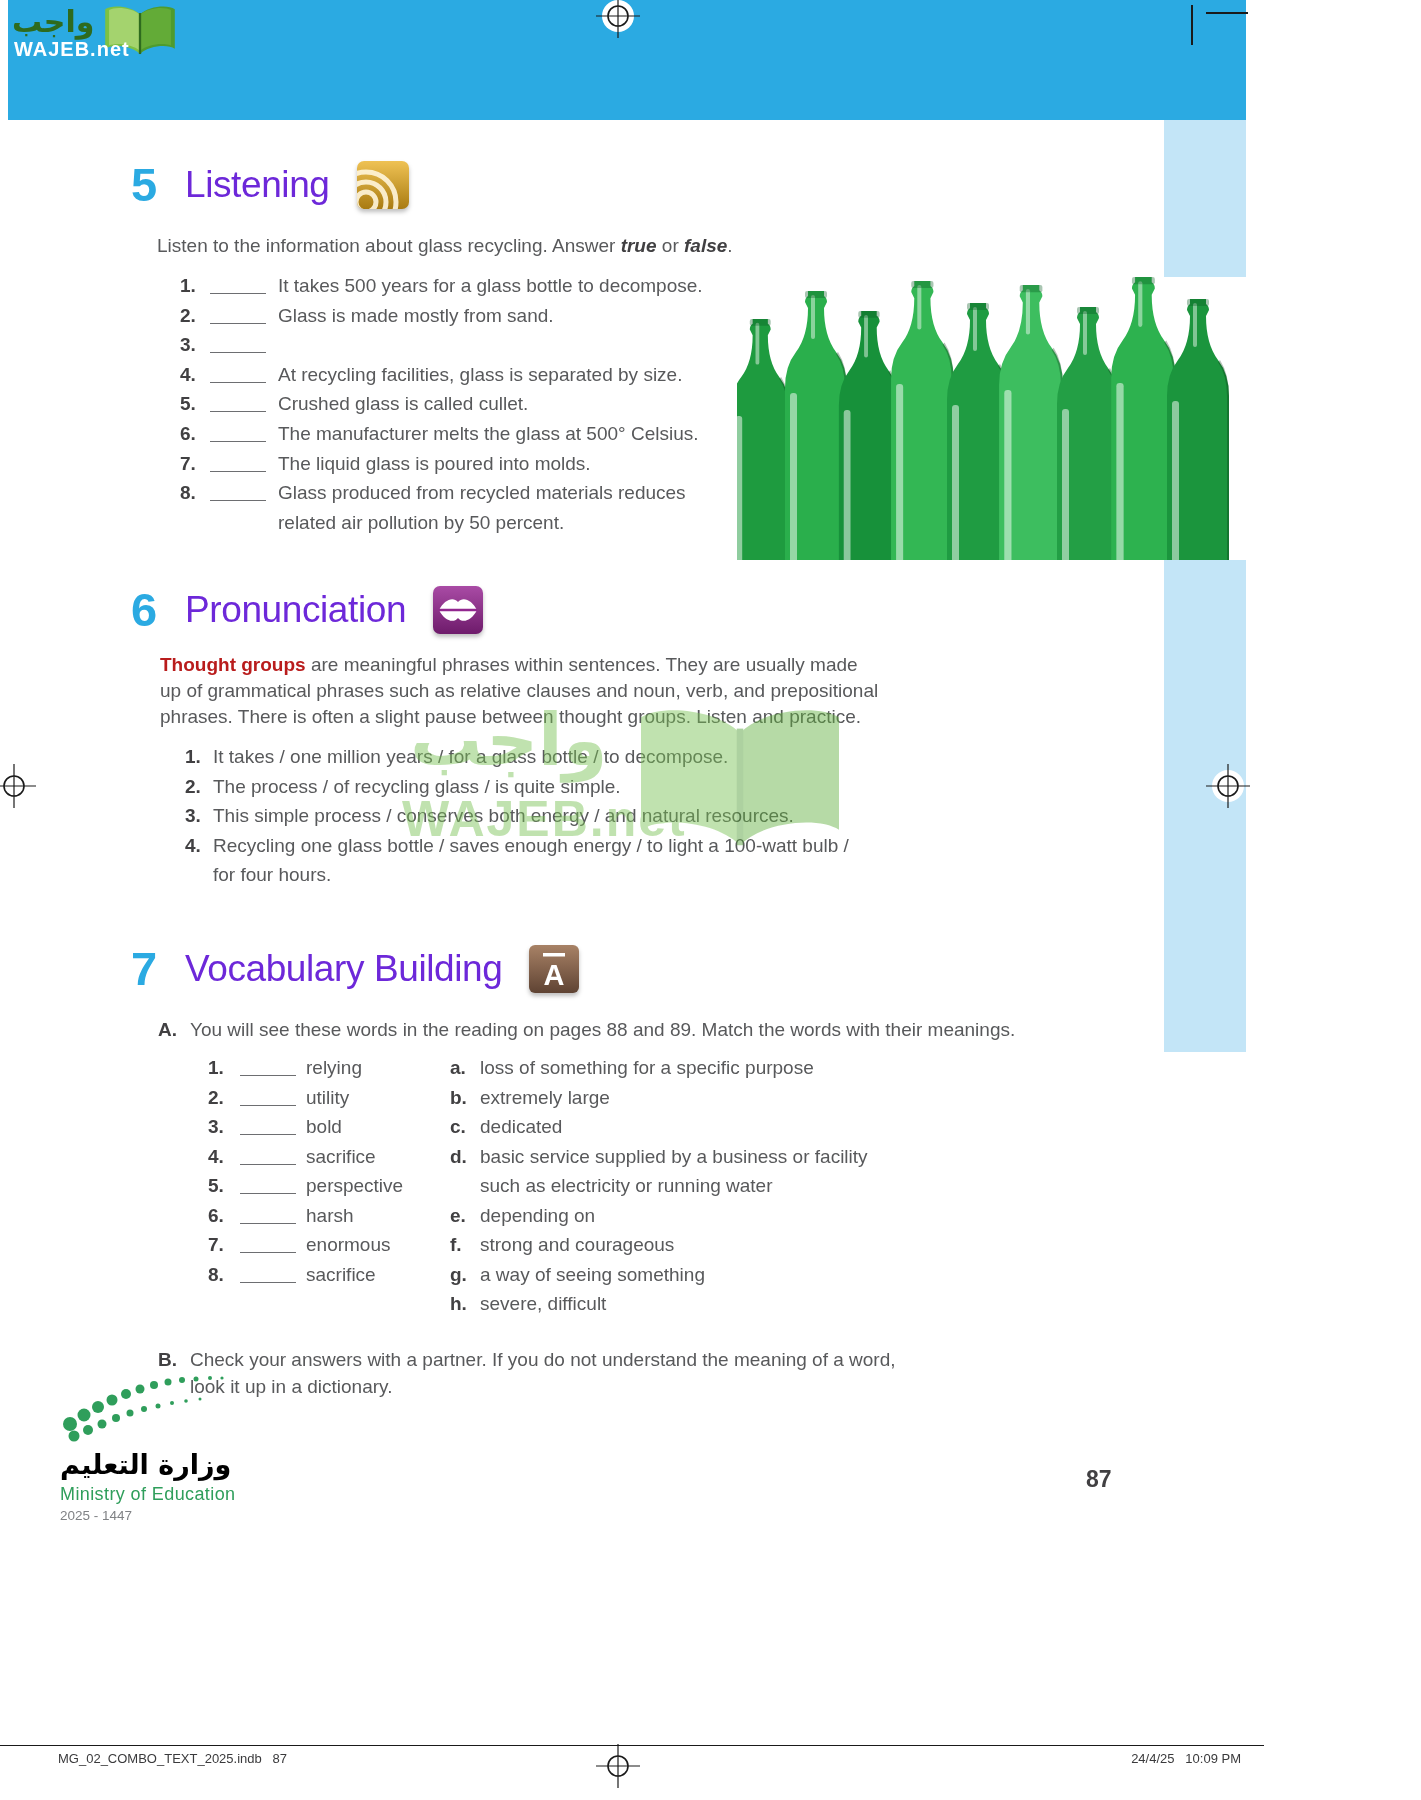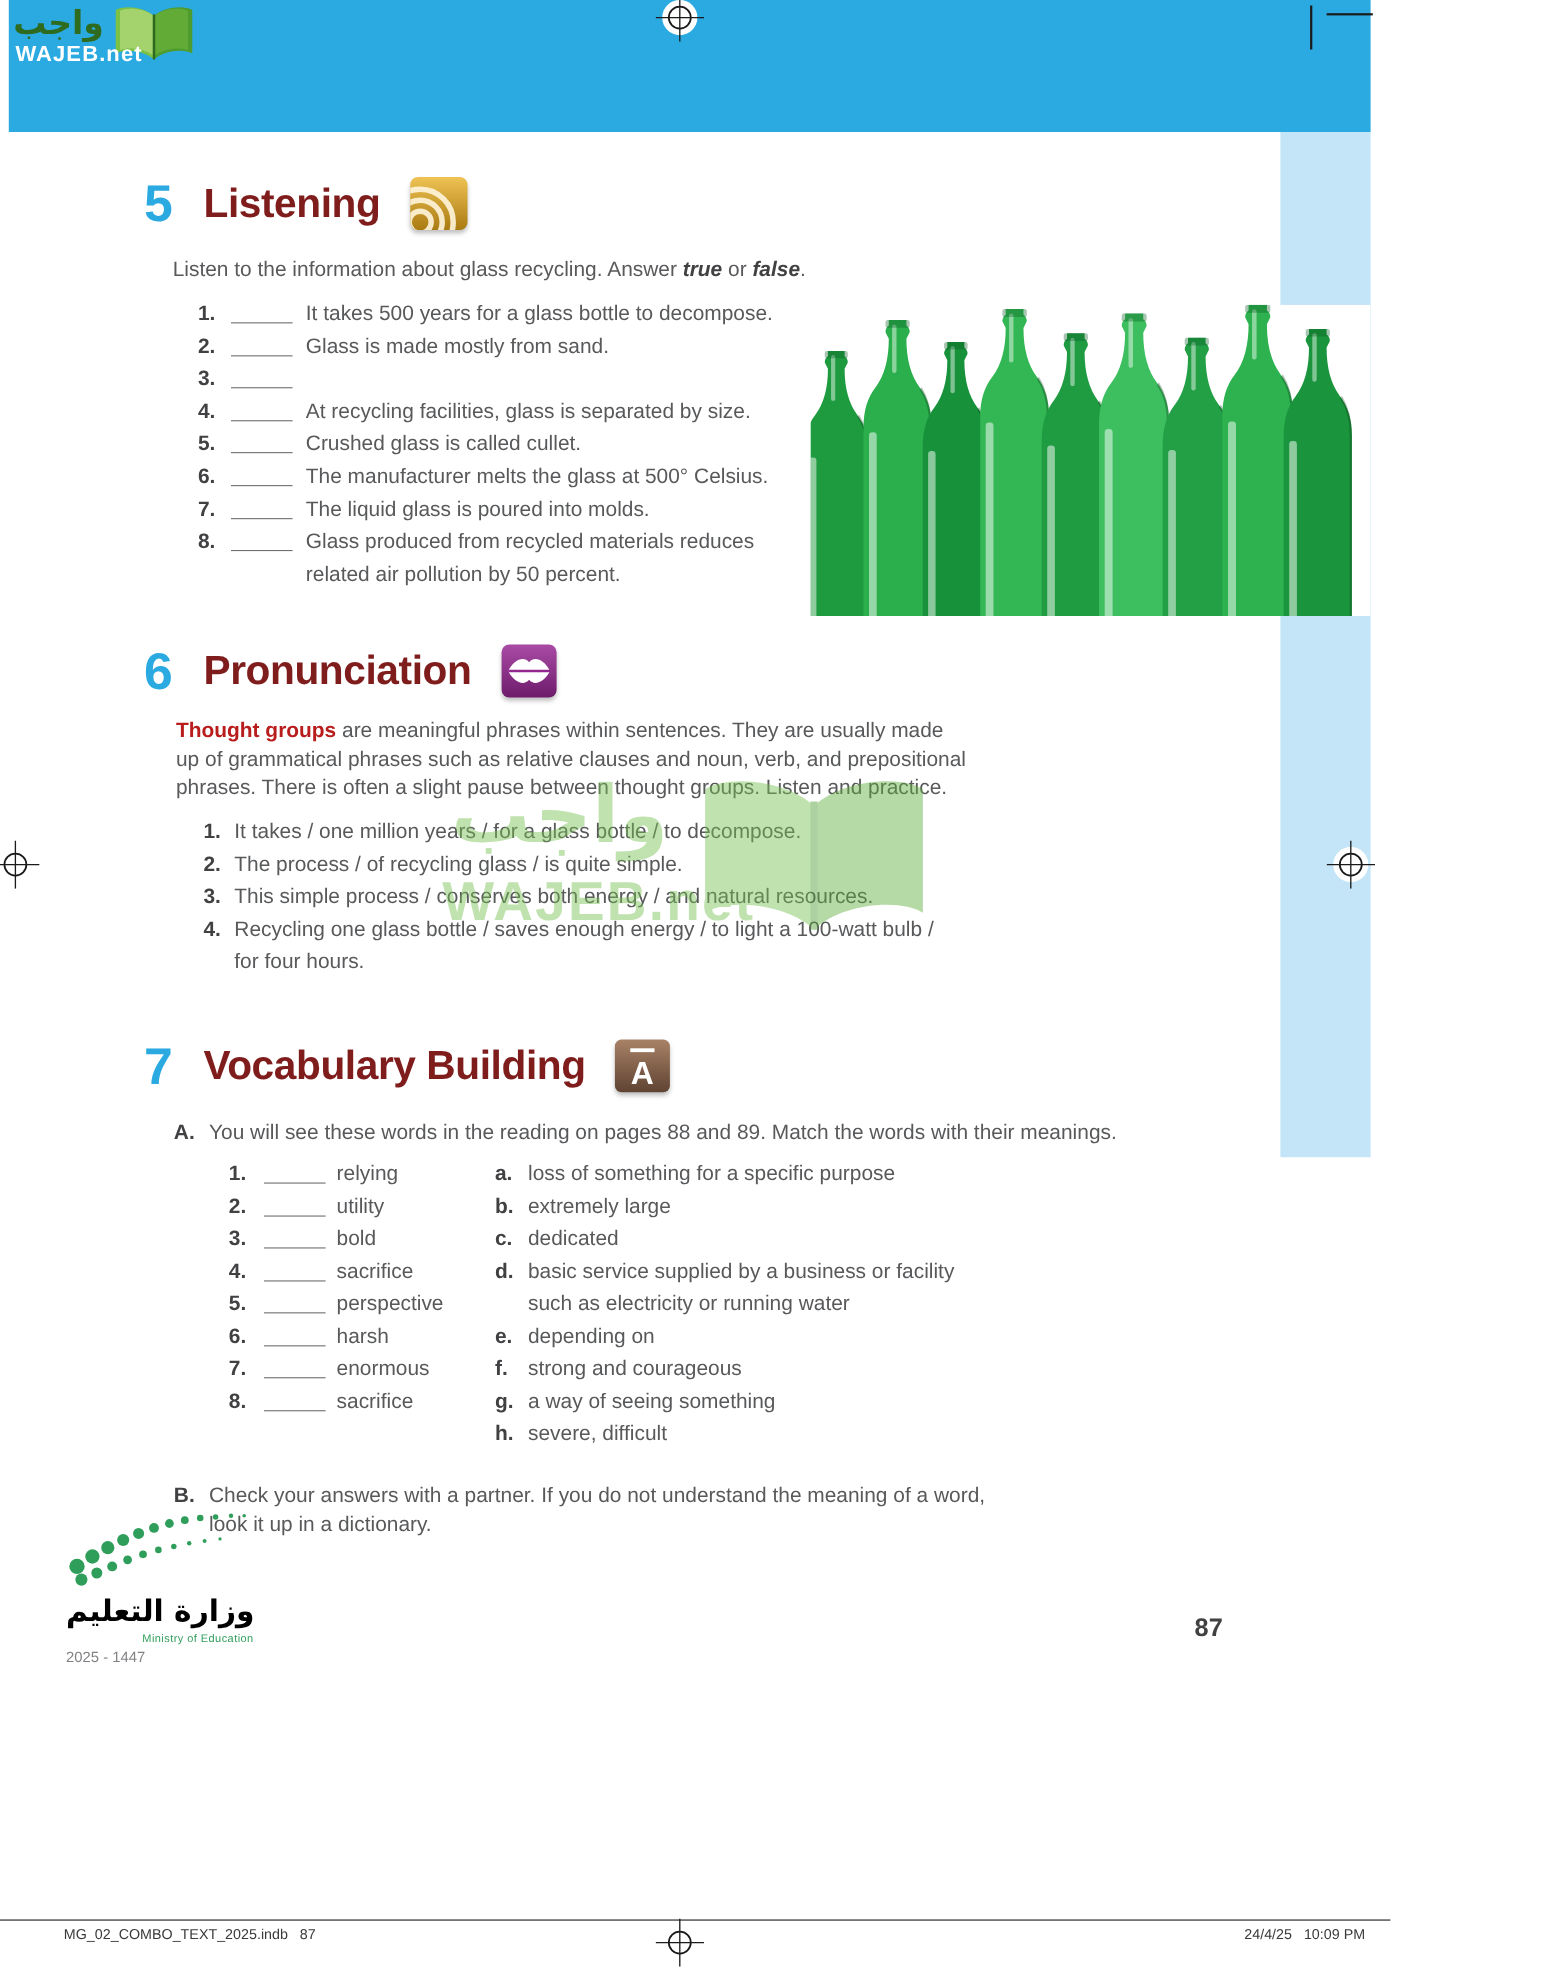--- a/index.html
+++ b/index.html
@@ -17,21 +17,21 @@
   .wajeb-book{position:absolute;left:92px;top:1px;}
   .wajeb-net{position:absolute;left:6px;top:36px;font-size:20px;font-weight:800;color:#ffffff;letter-spacing:1px;}
 
   
   .reg{position:absolute;width:44px;height:44px;}
   .trim{position:absolute;background:#1a1a1a;}
 
   
   .sec-head{position:absolute;display:flex;align-items:center;}
   .sec-num{font-size:47px;font-weight:800;color:#2BAAE2;width:54px;}
-  .sec-title{font-size:37px;font-weight:700;color:#7f1d1d;letter-spacing:-0.4px;}
+  .sec-title{font-size:37px;font-weight:400;color:#6d28d9;letter-spacing:-0.4px;}
   .sec-icon{margin-left:26px;filter:drop-shadow(0 3px 2px rgba(0,0,0,.25));}
 
   
   .intro{position:absolute;left:157px;top:235px;font-size:19px;margin:0;color:#58595B;}
   .intro b{color:#414042;font-style:italic;}
   .pre{white-space:pre-line;}
 
   .tf-list{position:absolute;left:180px;top:271px;}
   .tf-row{display:grid;grid-template-columns:24px 62px 1fr;column-gap:6px;line-height:29.6px;font-size:19px;}
   .rownum{font-weight:700;color:#414042;}
@@ -54,21 +54,21 @@
 
   .words-list{position:absolute;left:208px;top:1053px;}
   .word-row{display:grid;grid-template-columns:26px 60px 1fr;column-gap:6px;line-height:29.5px;font-size:19px;}
   .mean-list{position:absolute;left:450px;top:1053px;width:480px;}
   .mean-row{display:grid;grid-template-columns:30px 1fr;line-height:29.5px;font-size:19px;}
   .mean-row .l{font-weight:800;color:#414042;}
 
   
   .ministry{position:absolute;left:60px;top:1368px;width:240px;}
   .moe-ar{font-size:27px;font-weight:bold;color:#000000;margin-top:2px;}
-  .moe-en{font-size:10px;color:#2F9E5B;letter-spacing:.4px;margin-top:4px;text-align:center;}
+  .moe-en{font-size:18px;color:#2F9E5B;letter-spacing:.4px;margin-top:4px;}
   .moe-years{font-size:13.5px;color:#808285;margin-top:3px;}
 
   .page-num{position:absolute;left:1086px;top:1466px;font-size:23px;font-weight:800;color:#414042;}
 
   .footer-line{position:absolute;left:0;top:1745px;width:1421px;height:1px;background:#1a1a1a;}
   .slug{position:absolute;top:1751px;font-size:13px;color:#3A3A3C;white-space:pre;}
   .slug-left{left:58px;}
   .slug-right{right:23px;}
 </style>
 </head>

